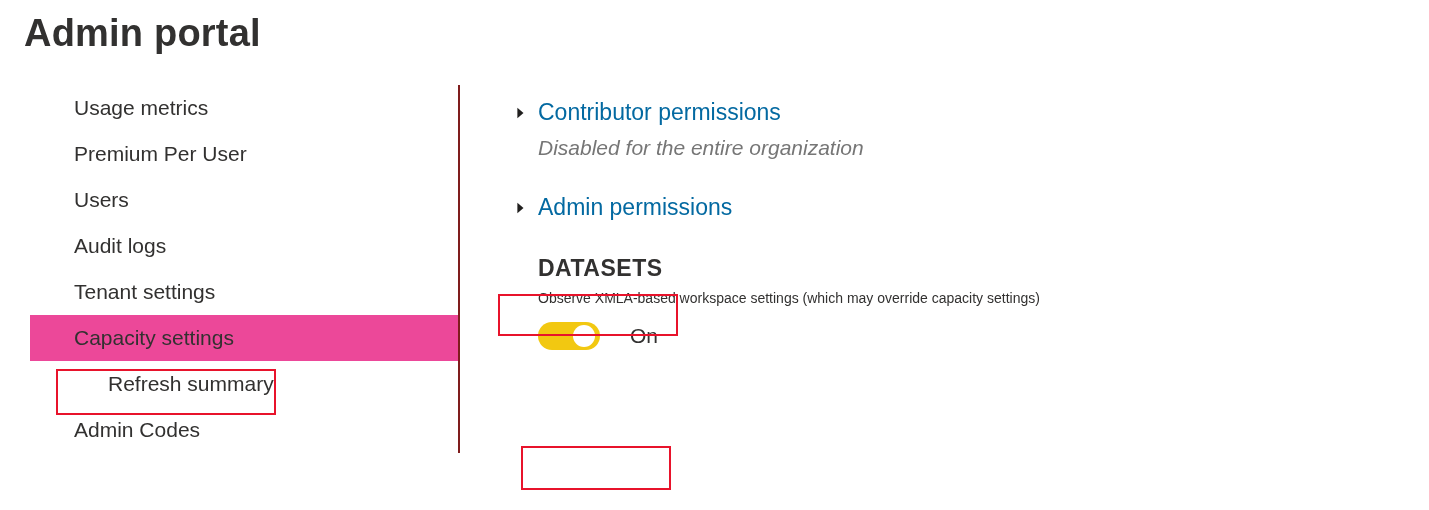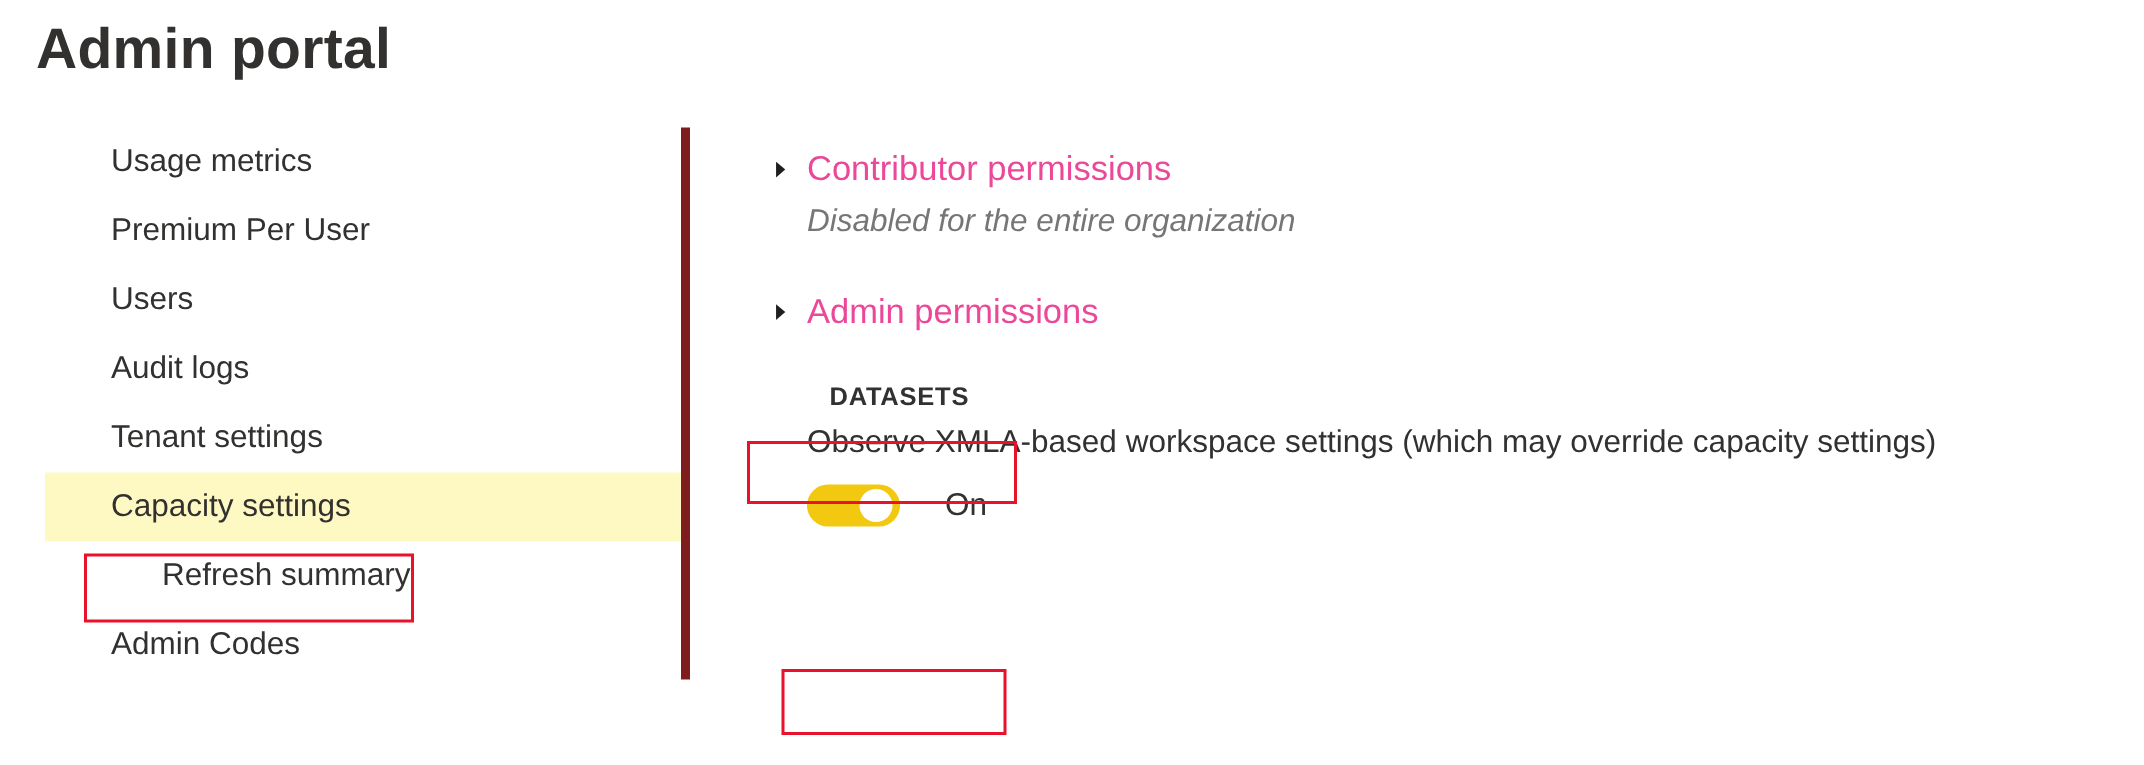--- a/index.html
+++ b/index.html
@@ -23,32 +23,32 @@
       padding: 12px 0 30px 24px;
       letter-spacing: 0.2px;
     }
     .layout {
       display: flex;
       align-items: stretch;
     }
     .sidebar {
       width: 460px;
       padding-left: 30px;
-      border-right: 6px solid #7f1d1d;
+      border-right: 2px solid #7f1d1d;
     }
     .nav-item {
       font-size: 21px;
       font-weight: 400;
       color: #323130;
       padding: 11px 0 11px 44px;
       cursor: pointer;
       position: relative;
     }
     .nav-item.selected {
-      background: #fef9c3;
+      background: #ec4899;
     }
     .nav-sub-item {
       font-size: 21px;
       font-weight: 400;
       color: #323130;
       padding: 11px 0 11px 78px;
       cursor: pointer;
     }
     .content {
       flex: 1;
@@ -71,44 +71,43 @@
       color: #201f1e;
     }
     .caret svg {
       width: 14px;
       height: 14px;
       fill: currentColor;
     }
     .section-title {
       font-size: 23px;
       font-weight: 400;
-      color: #ec4899;
+      color: #0369a1;
       margin-left: 6px;
     }
     .section-subtitle {
       font-size: 21px;
       font-style: italic;
       color: #767676;
       margin-left: 30px;
       margin-top: 6px;
     }
     .section-body {
       margin-left: 30px;
       margin-top: 20px;
     }
     .body-heading {
-      font-size: 17px;
+      font-size: 23px;
       font-weight: 700;
       letter-spacing: 0.5px;
       color: #323130;
       margin-bottom: 8px;
-      margin-left: 15px;
     }
     .body-text {
-      font-size: 21px;
+      font-size: 14px;
       color: #323130;
       margin-bottom: 16px;
     }
     .toggle-row {
       display: flex;
       align-items: center;
       gap: 30px;
     }
     .toggle {
       width: 62px;

